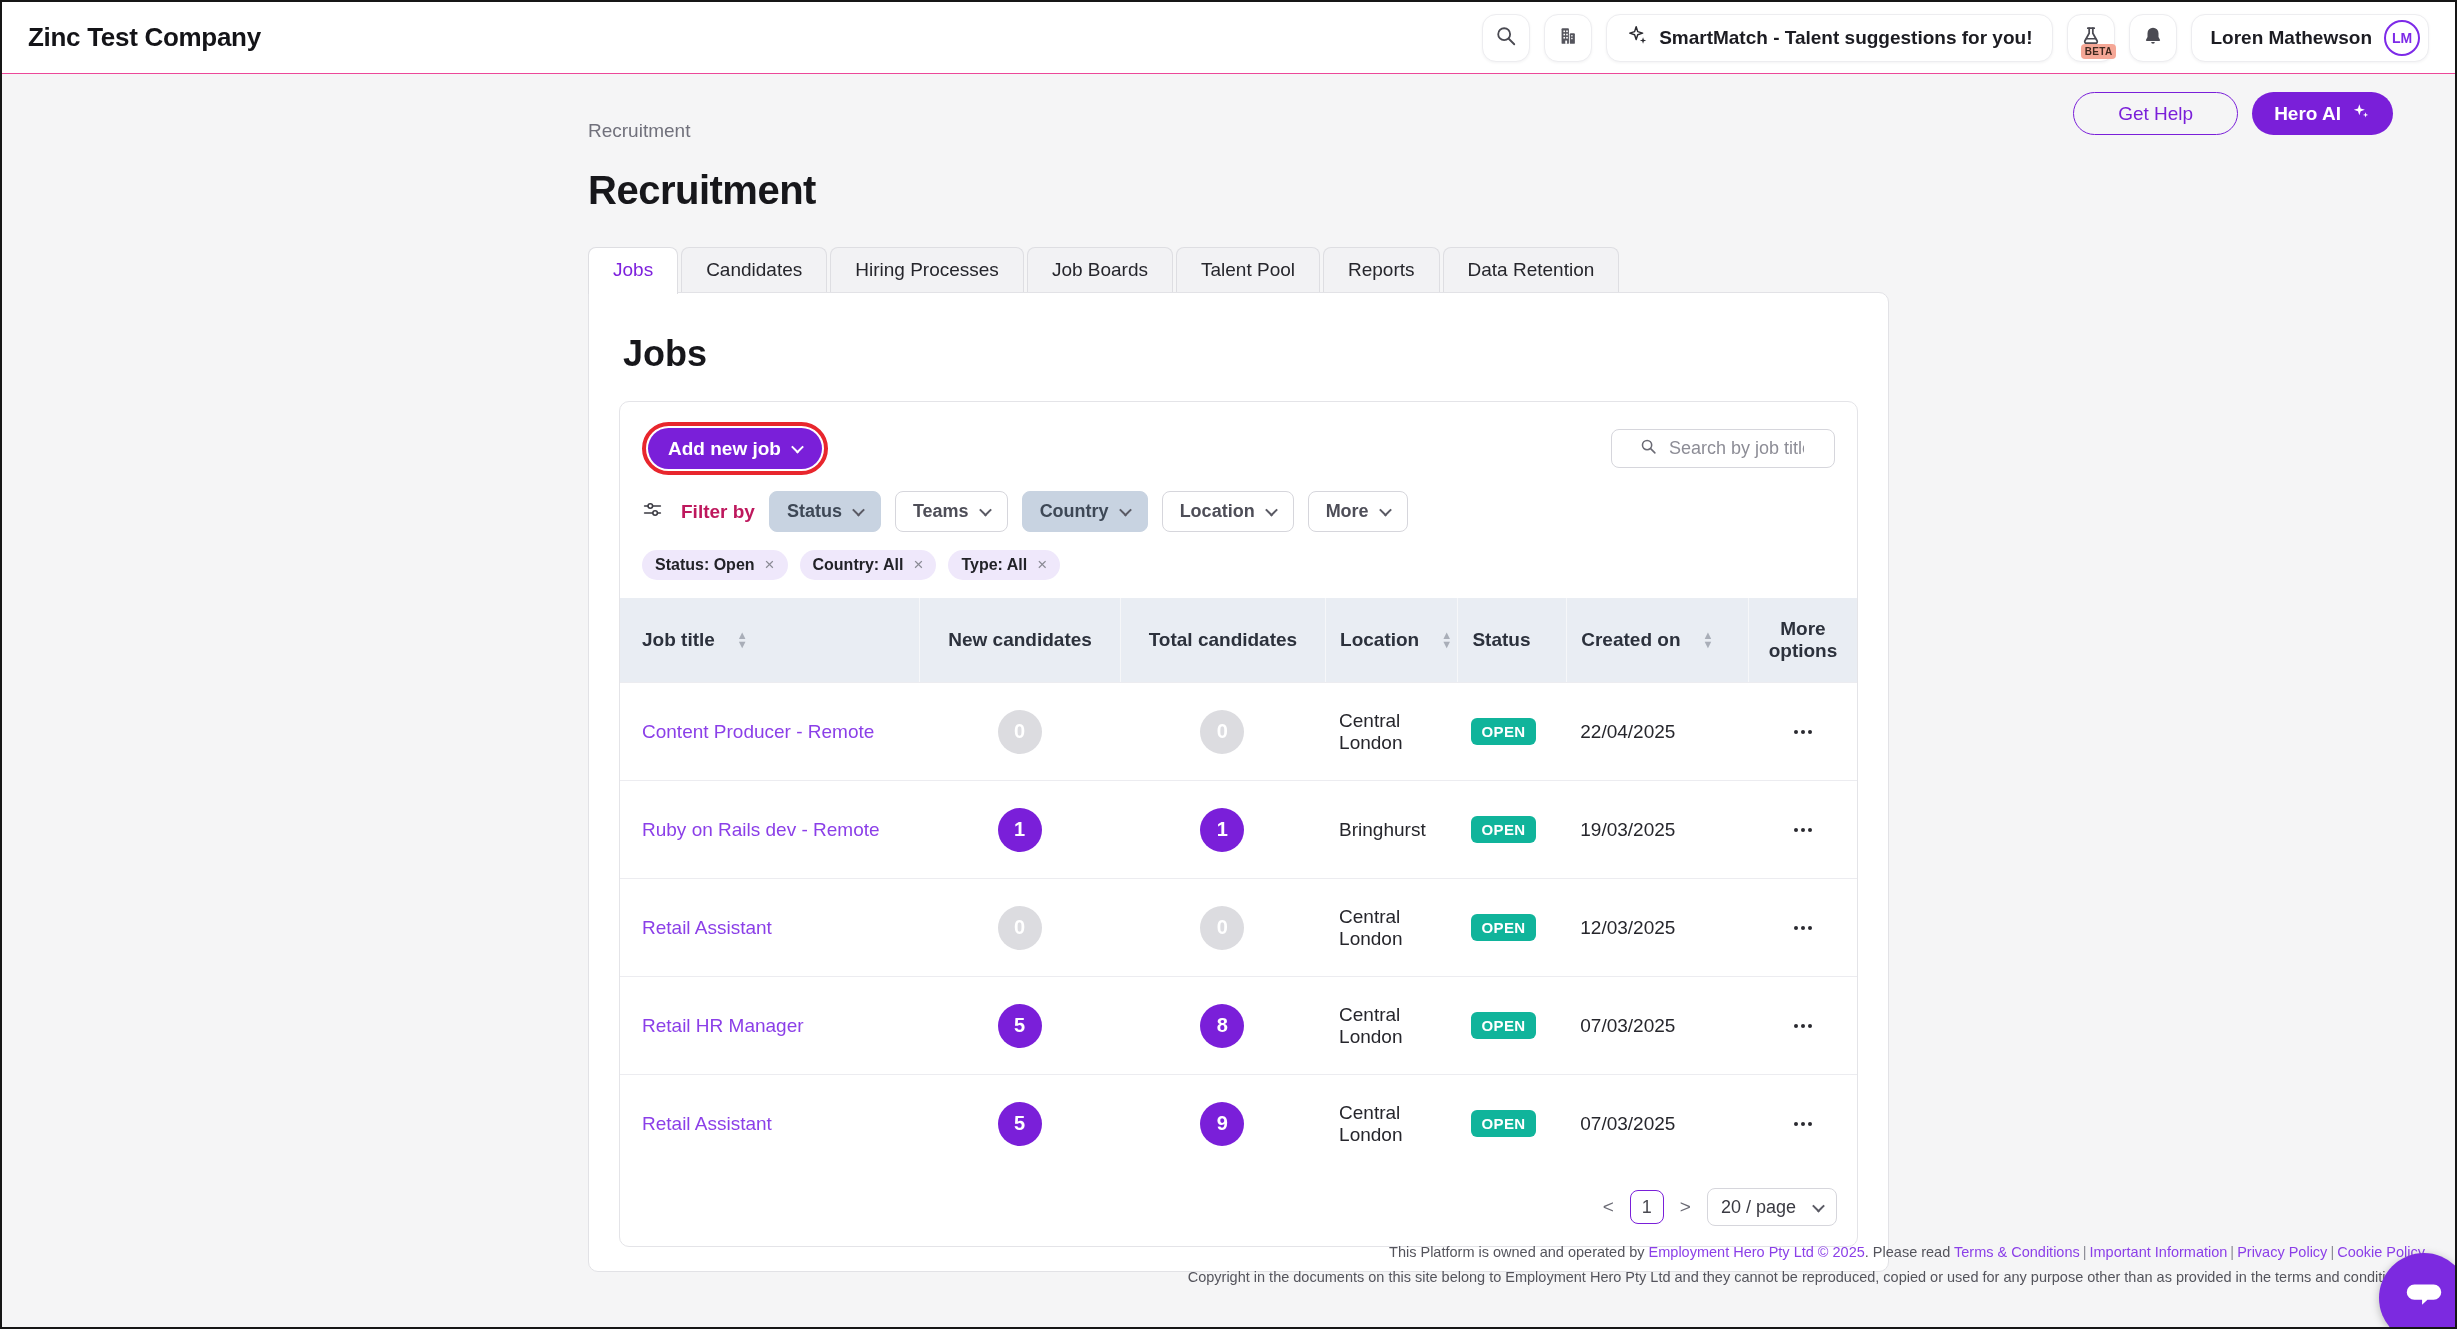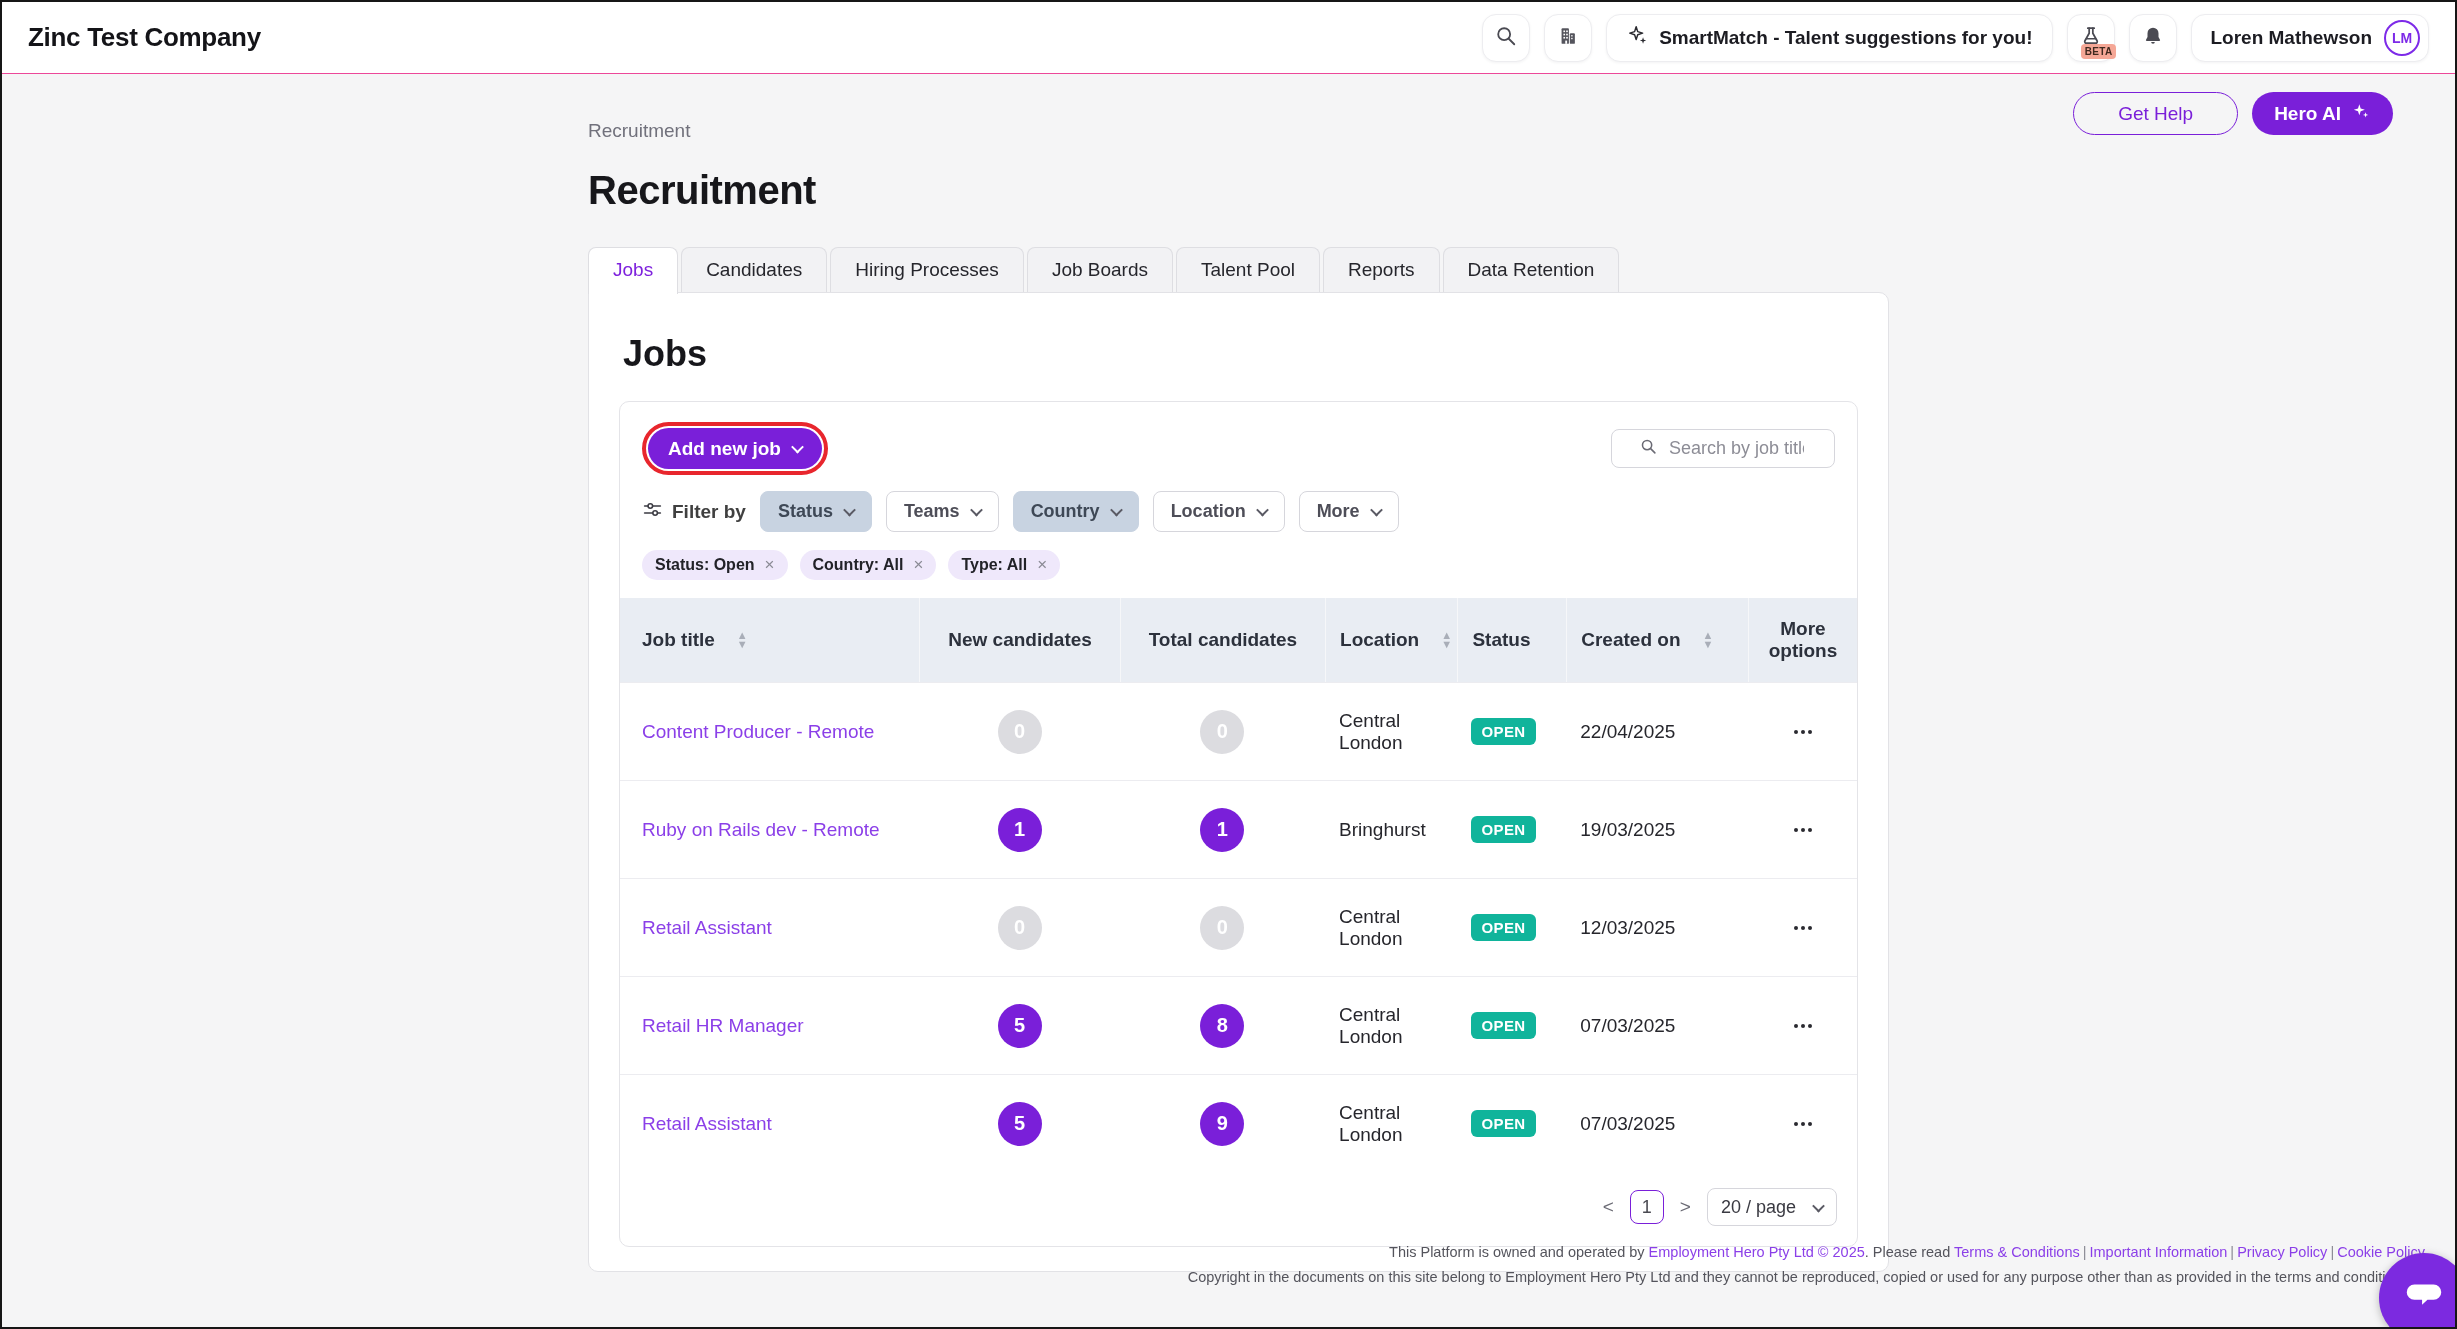--- a/index.html
+++ b/index.html
@@ -91,21 +91,21 @@
     display:flex; align-items:center; gap:10px; width:224px; height:39px;
     border:1px solid #d6d6dc; border-radius:8px; padding:0 28px; background:#fff;
   }
   .searchbox input {
     border:none; outline:none; width:100%; font-size:18px; color:#3a3a42;
     font-family:"Liberation Sans", sans-serif; background:transparent;
   }
   .searchbox input::placeholder { color:#8d8d96; }
 
   .filterrow { display:flex; align-items:center; gap:14px; padding:2px 22px 0; }
-  .filterlabel { display:flex; align-items:center; gap:9px; font-size:19px; font-weight:700; color:#404040; }
+  .filterlabel { display:flex; align-items:center; gap:18px; font-size:19px; font-weight:700; color:#be185d; }
   .fbtn {
     height:41px; padding:0 17px; border-radius:8px; font-size:18px; font-weight:700; color:#4e4e58;
     background:#fff; border:1px solid #d6d6dc; display:flex; align-items:center; gap:12px;
     font-family:"Liberation Sans", sans-serif; cursor:pointer;
   }
   .fbtn[data-active="true"] { background:#c8d3e1; border-color:#c8d3e1; color:#3e4856; }
   .fbtn .chev, .per-page .chev { color:#5a5a64; }
 
   .chips { display:flex; gap:12px; padding:18px 22px 12px; }
   .chip {

